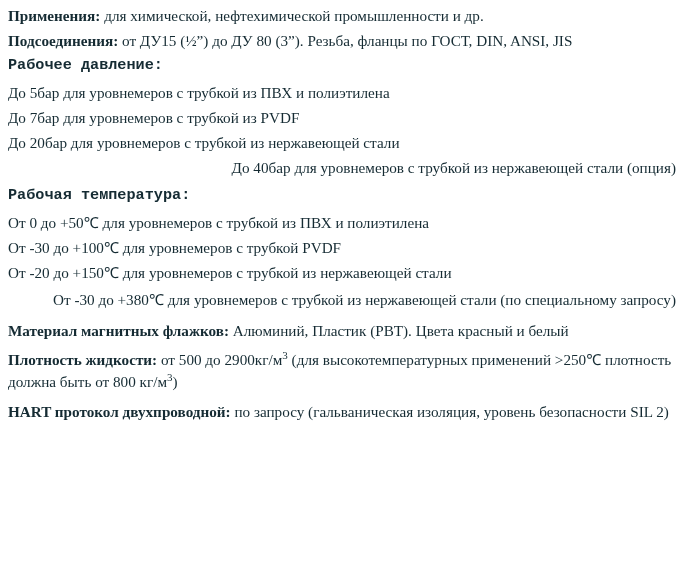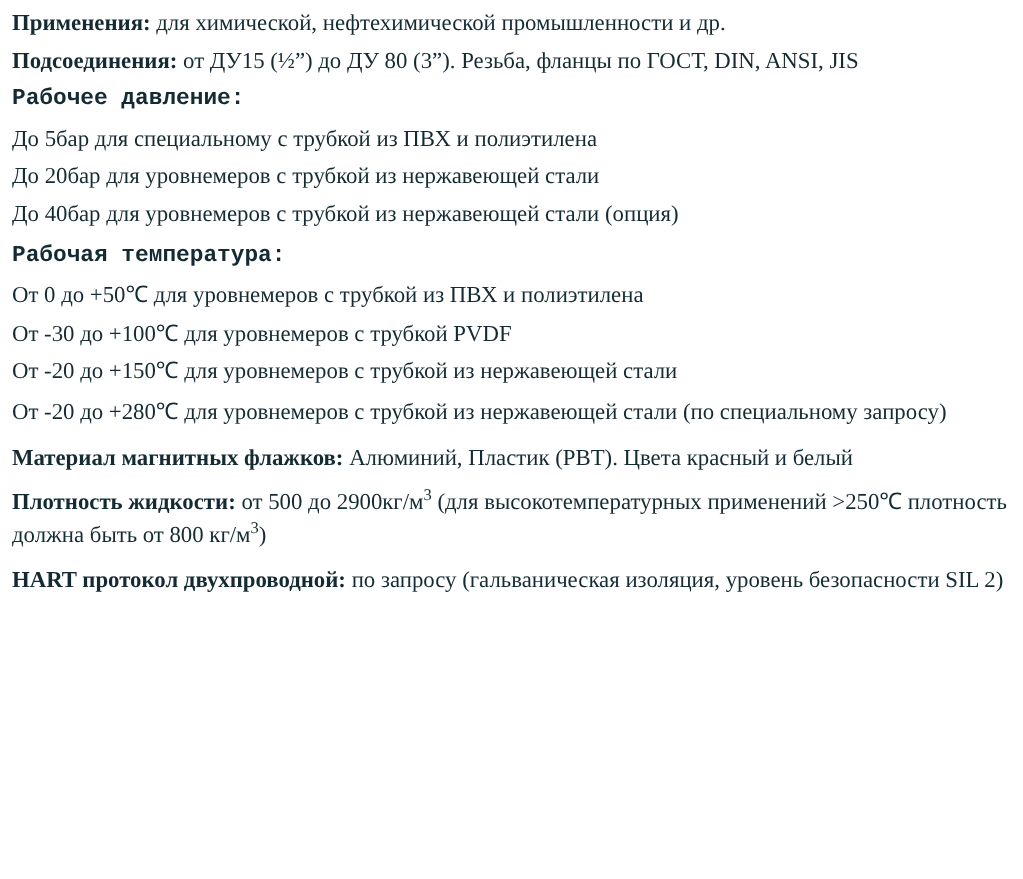--- a/index.html
+++ b/index.html
@@ -36,20 +36,21 @@
     font-weight: bold;
     margin-bottom: 11px;
     font-family: Liberation Mono, monospace;
   }
   .sup {
     font-size: 11px;
     vertical-align: super;
   }
   .block-gap {
     margin-bottom: 13px;
+    text-align: right;
   }
   .wrap2 {
     line-height: 1.30;
   }
 </style>
 </head>
 <body>
 
 <div class="page">
 
@@ -57,23 +58,26 @@
     <span class="lbl">Применения:</span><span class="val"> для химической, нефтехимической промышленности и др.</span>
   </div>
 
   <div class="line">
     <span class="lbl">Подсоединения:</span><span class="val"> от ДУ15 (½”) до ДУ 80 (3”). Резьба, фланцы по ГОСТ, DIN, ANSI, JIS</span>
   </div>
 
   <div class="line head-only">Рабочее давление:</div>
 
   <div class="line">
-    <span class="val">До 5бар для специальному с трубкой из ПВХ и полиэтилена</span>
+    <span class="val">До 5бар для уровнемеров с трубкой из ПВХ и полиэтилена</span>
   </div>
 
+  <div class="line">
+    <span class="val">До 7бар для уровнемеров с трубкой из PVDF</span>
+  </div>
 
   <div class="line">
     <span class="val">До 20бар для уровнемеров с трубкой из нержавеющей стали</span>
   </div>
 
   <div class="line block-gap">
     <span class="val">До 40бар для уровнемеров с трубкой из нержавеющей стали (опция)</span>
   </div>
 
   <div class="line head-only">Рабочая температура:</div>
@@ -84,21 +88,21 @@
 
   <div class="line">
     <span class="val">От -30 до +100℃ для уровнемеров с трубкой PVDF</span>
   </div>
 
   <div class="line">
     <span class="val">От -20 до +150℃ для уровнемеров с трубкой из нержавеющей стали</span>
   </div>
 
   <div class="line wrap2 block-gap">
-    <span class="val">От -20 до +280℃ для уровнемеров с трубкой из нержавеющей стали (по специальному запросу)</span>
+    <span class="val">От -30 до +380℃ для уровнемеров с трубкой из нержавеющей стали (по специальному запросу)</span>
   </div>
 
 
 
   <div class="line">
     <span class="lbl">Материал магнитных флажков:</span><span class="val"> Алюминий, Пластик (PBT). Цвета красный и белый</span>
   </div>
 
   <div class="line wrap2">
     <span class="lbl">Плотность жидкости:</span><span class="val"> от 500 до 2900кг/м</span><span class="sup">3</span><span class="val"> (для высокотемпературных применений &gt;250℃ плотность должна быть от 800 кг/м</span><span class="sup">3</span><span class="val">)</span>

